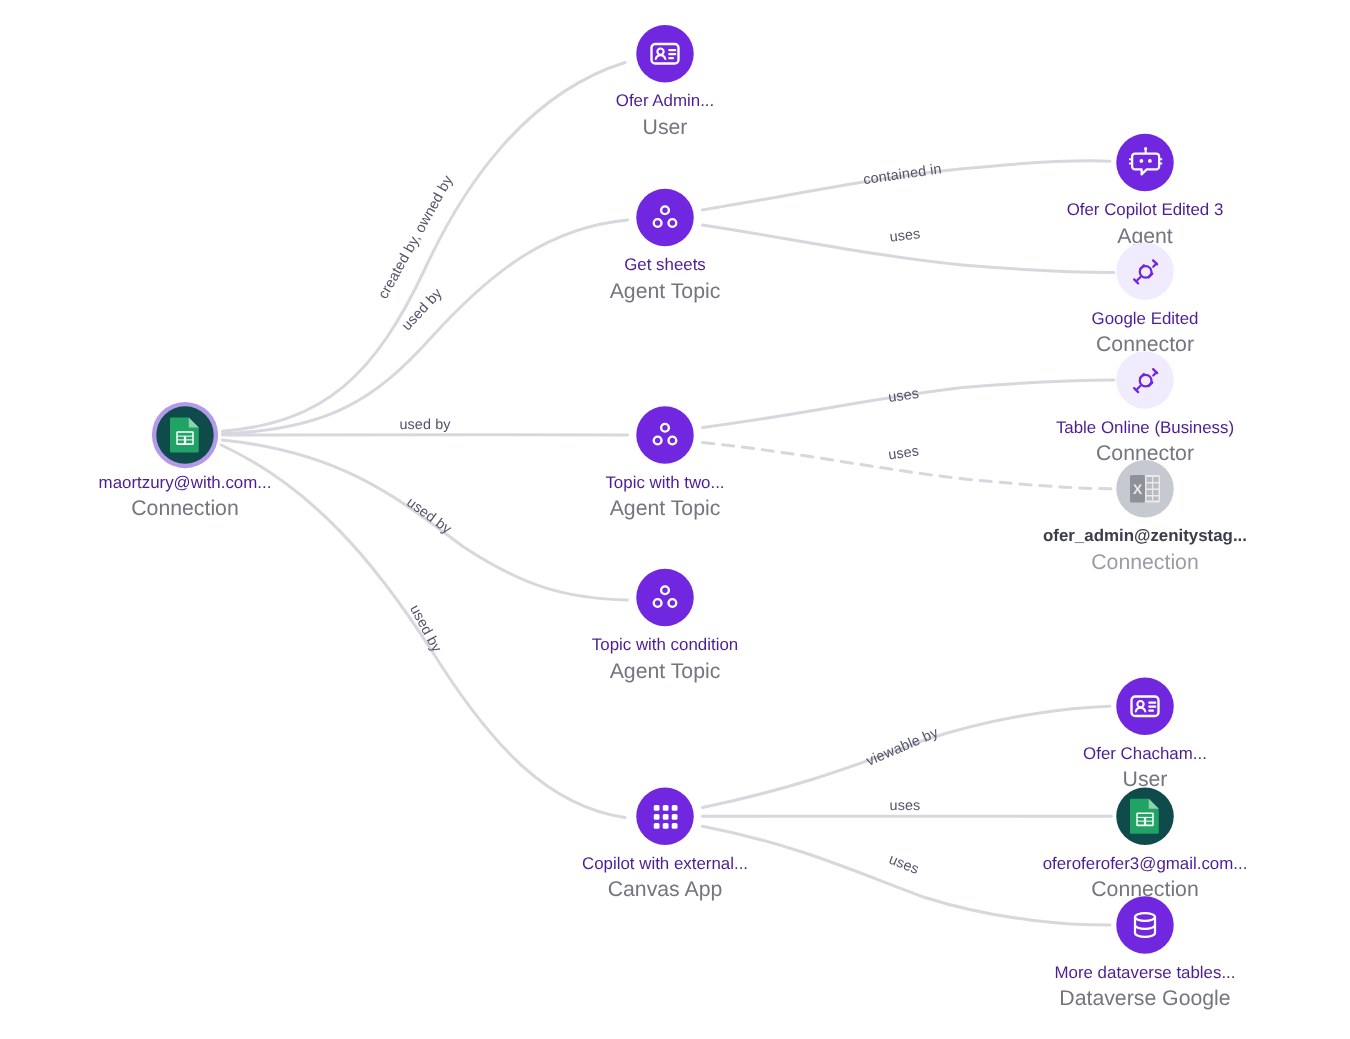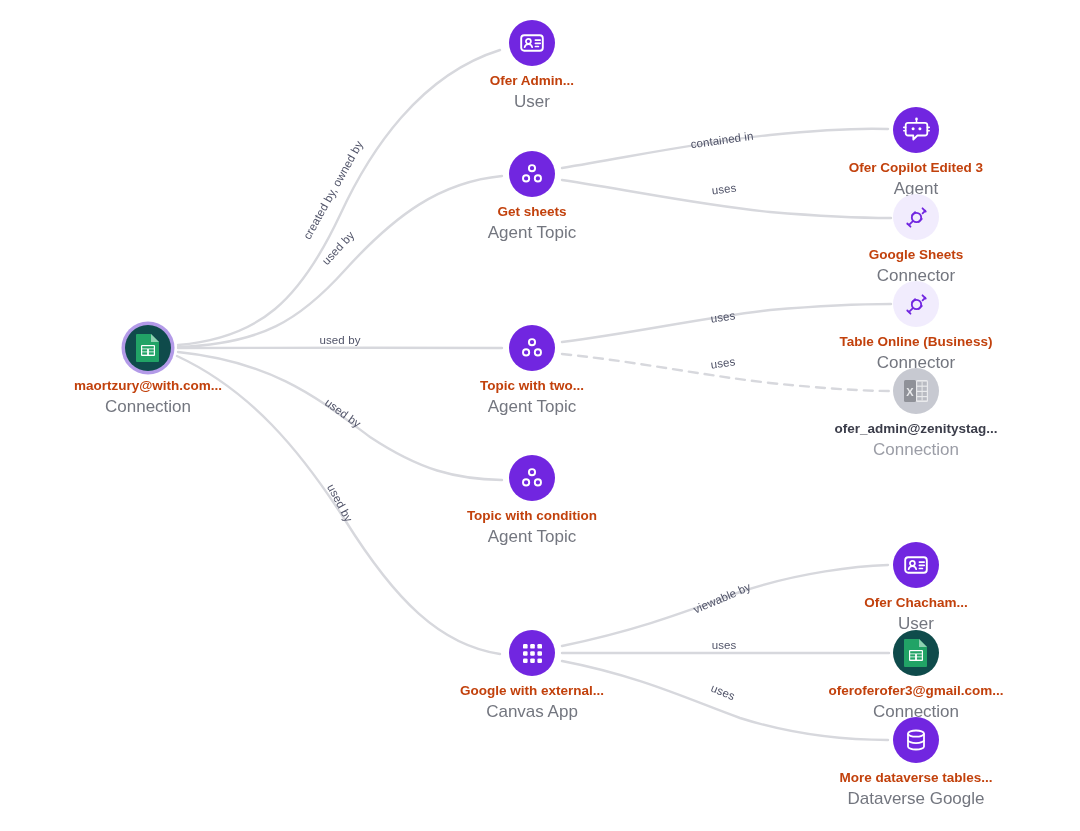--- a/index.html
+++ b/index.html
@@ -65,22 +65,22 @@
   .icon-purple { background: #7126e0; }
   .icon-lavender { background: #f1ecfd; }
   .icon-grey { background: #c7c9d1; }
   .icon-sheetsdark { background: #0f4b4b; }
   .icon-ring {
     box-shadow: 0 0 0 3.5px #b39ae8;
   }
   .node-label {
     margin-top: 7px;
     font-size: 13.5px;
-    font-weight: bold;
-    color: #c2410c;
+    font-weight: normal;
+    color: #4c1d95;
     line-height: 1.25;
   }
   .node-label.muted { color: #3b3d4a; font-weight: bold; text-align: center; }
   .node-type {
     font-size: 17px;
     color: #73767f;
     line-height: 1.3;
     margin-top: 1px;
   }
   .node-type.grey { color: #9b9da6; }
@@ -186,21 +186,21 @@
               <path d="M9.4 17.6l-2.6 2.6"></path>
               <path d="M4.3 19.5l3.2 3.2"></path>
               <path d="M19.6 9.4l2.6-2.6"></path>
               <path d="M19.5 4.3l3.2 3.2"></path>
               <path d="M10.2 10.2a4.6 4.6 0 0 1 6.6 0 4.6 4.6 0 0 1 0 6.6 4.6 4.6 0 0 1-6.6 0 4.6 4.6 0 0 1 0-6.6z"></path>
               <path d="M12.1 8.2l-3 3"></path>
               <path d="M18.8 14.9l-3 3"></path>
             </g>
           </svg>
         </div>
-        <div class="node-label">Google Sheets</div>
+        <div class="node-label">Google Edited</div>
         <div class="node-type">Connector</div>
       </div>
       <div class="node" style="left: 532px; top: 325px;">
         <div class="node-icon icon-purple">
           <svg width="26" height="26" viewBox="0 0 26 26">
             <circle cx="13" cy="7.2" r="3.1" fill="none" stroke="#ffffff" stroke-width="1.9"></circle>
             <circle cx="7.1" cy="17.4" r="3.1" fill="none" stroke="#ffffff" stroke-width="1.9"></circle>
             <circle cx="18.9" cy="17.4" r="3.1" fill="none" stroke="#ffffff" stroke-width="1.9"></circle>
           </svg>
         </div>
@@ -260,21 +260,21 @@
               <rect x="17.4" y="3" width="4.6" height="4.6" rx="1.2"></rect>
               <rect x="3" y="10.2" width="4.6" height="4.6" rx="1.2"></rect>
               <rect x="10.2" y="10.2" width="4.6" height="4.6" rx="1.2"></rect>
               <rect x="17.4" y="10.2" width="4.6" height="4.6" rx="1.2"></rect>
               <rect x="3" y="17.4" width="4.6" height="4.6" rx="1.2"></rect>
               <rect x="10.2" y="17.4" width="4.6" height="4.6" rx="1.2"></rect>
               <rect x="17.4" y="17.4" width="4.6" height="4.6" rx="1.2"></rect>
             </g>
           </svg>
         </div>
-        <div class="node-label">Google with external...</div>
+        <div class="node-label">Copilot with external...</div>
         <div class="node-type">Canvas App</div>
       </div>
       <div class="node" style="left: 916px; top: 542px;">
         <div class="node-icon icon-purple">
           <svg width="26" height="26" viewBox="0 0 26 26">
             <rect x="2.2" y="5.2" width="21.6" height="15.6" rx="3" fill="none" stroke="#ffffff" stroke-width="1.9"></rect>
             <circle cx="9.4" cy="11.3" r="2.5" fill="none" stroke="#ffffff" stroke-width="1.7"></circle>
             <path d="M5.6 17.2c0.6-2.1 2.1-3.1 3.8-3.1s3.2 1 3.8 3.1" fill="none" stroke="#ffffff" stroke-width="1.7" stroke-linecap="round"></path>
             <line x1="16.4" y1="10.1" x2="21.2" y2="10.1" stroke="#ffffff" stroke-width="1.7" stroke-linecap="round"></line>
             <line x1="16.4" y1="13.3" x2="21.2" y2="13.3" stroke="#ffffff" stroke-width="1.7" stroke-linecap="round"></line>

